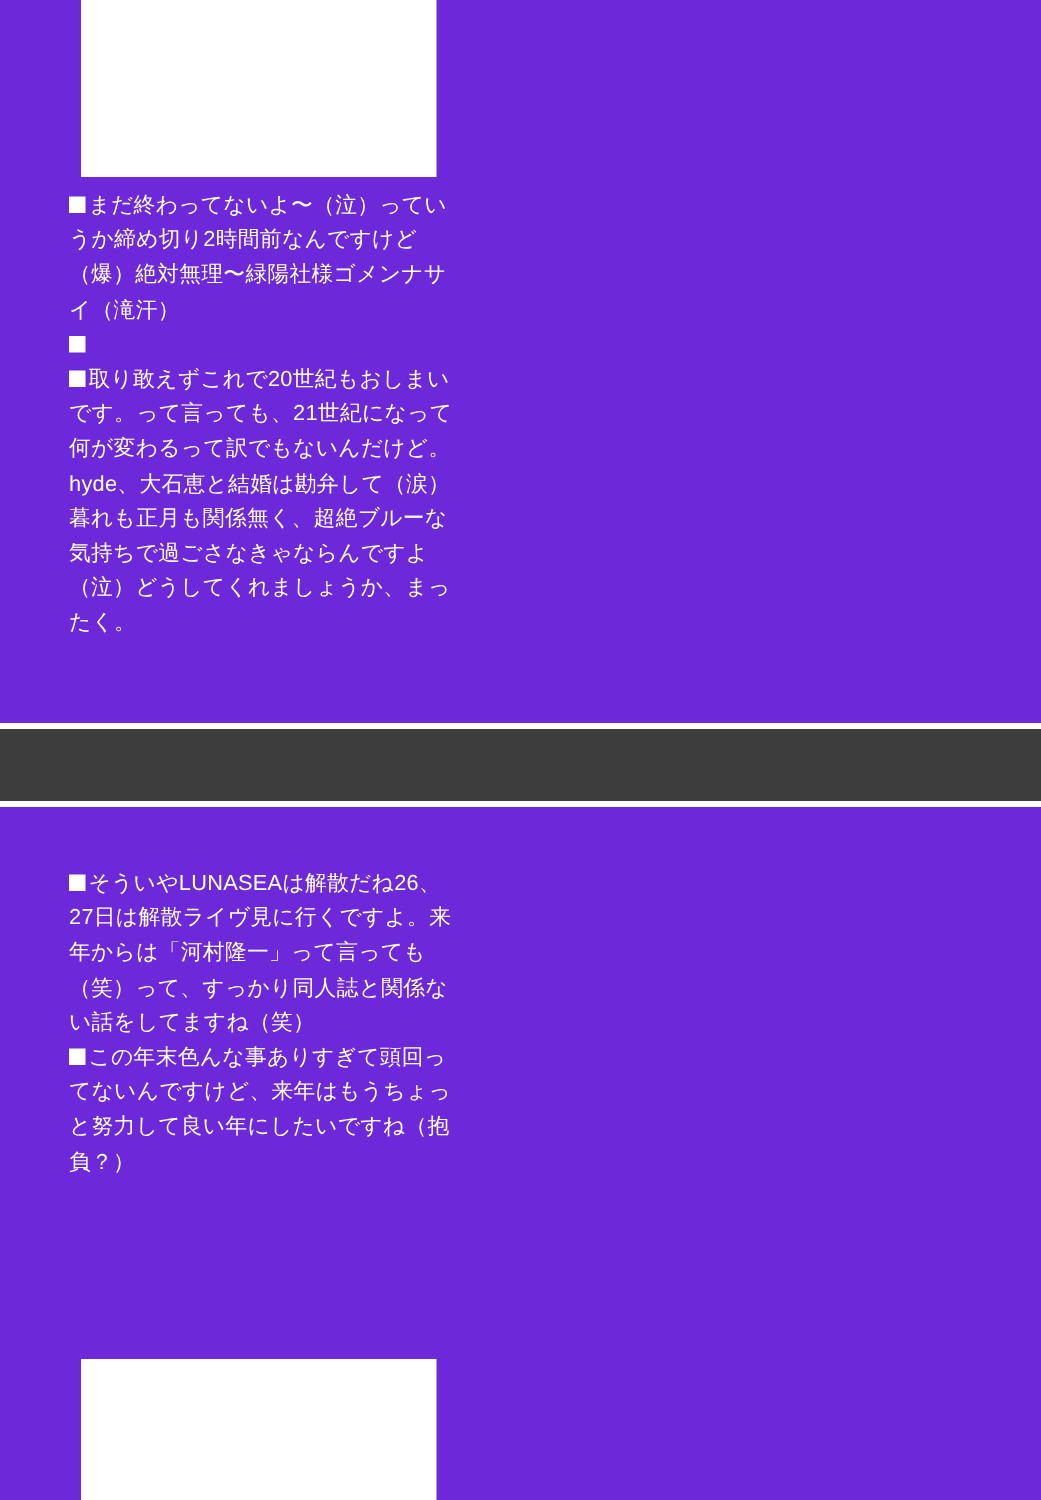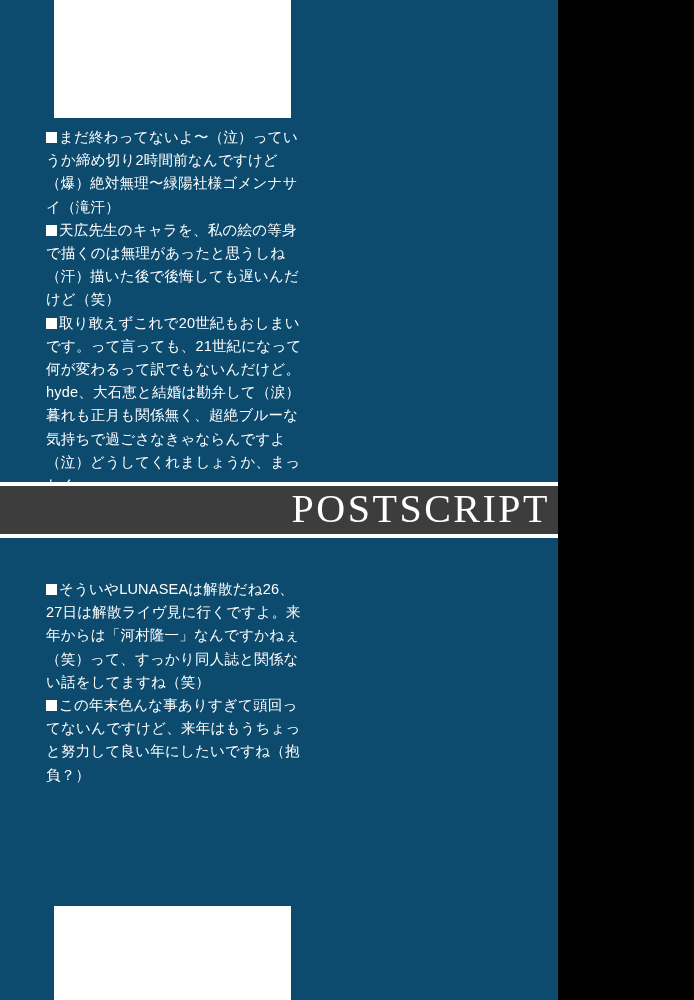--- a/index.html
+++ b/index.html
@@ -2,23 +2,23 @@
 <html><head>
 <meta charset="utf-8">
 <style>
   html, body {
     margin: 0;
     padding: 0;
     background: #000000;
   }
   .page {
     position: relative;
-    width: 558px;
+    width: 694px;
     height: 1000px;
-    background: #0c4a6e;
+    background: #6d28d9;
     overflow: hidden;
     font-family: "Liberation Sans", sans-serif;
   }
   
   .img-block {
     position: absolute;
     background: #ffffff;
   }
   #img-top {
     left: 54px;
@@ -94,29 +94,28 @@
 </style>
 </head>
 <body>
 
 <div class="page">
 
   <div class="img-block" id="img-top"></div>
 
   <div class="column" id="col-top">
     <p class="para"><span class="bullet"></span><span>まだ終わってないよ〜（泣）っていうか締め切り2時間前なんですけど（爆）絶対無理〜緑陽社様ゴメンナサイ（滝汗）</span></p>
-    <p class="para"><span class="bullet"></span><span>天広先生のキャラを、私の絵の等身で描くのは無理があったと思うしね（汗）描いた後で後悔しても遅いんだけど（笑）</span></p>
+    <p class="para"><span class="bullet"></span></p>
     <p class="para"><span class="bullet"></span><span>取り敢えずこれで20世紀もおしまいです。って言っても、21世紀になって何が変わるって訳でもないんだけど。hyde、大石恵と結婚は勘弁して（涙）暮れも正月も関係無く、超絶ブルーな気持ちで過ごさなきゃならんですよ（泣）どうしてくれましょうか、まったく。</span></p>
   </div>
 
   <div class="banner">
     <div class="banner-inner"></div>
   </div>
-  <div class="banner-title">POSTSCRIPT</div>
 
   <div class="column" id="col-bottom">
-    <p class="para"><span class="bullet"></span><span>そういやLUNASEAは解散だね26、27日は解散ライヴ見に行くですよ。来年からは「河村隆一」なんですかねぇ（笑）って、すっかり同人誌と関係ない話をしてますね（笑）</span></p>
+    <p class="para"><span class="bullet"></span><span>そういやLUNASEAは解散だね26、27日は解散ライヴ見に行くですよ。来年からは「河村隆一」って言っても（笑）って、すっかり同人誌と関係ない話をしてますね（笑）</span></p>
     <p class="para"><span class="bullet"></span><span>この年末色んな事ありすぎて頭回ってないんですけど、来年はもうちょっと努力して良い年にしたいですね（抱負？）</span></p>
   </div>
 
   <div class="img-block" id="img-bottom"></div>
 
 </div>
 
 </body></html>

